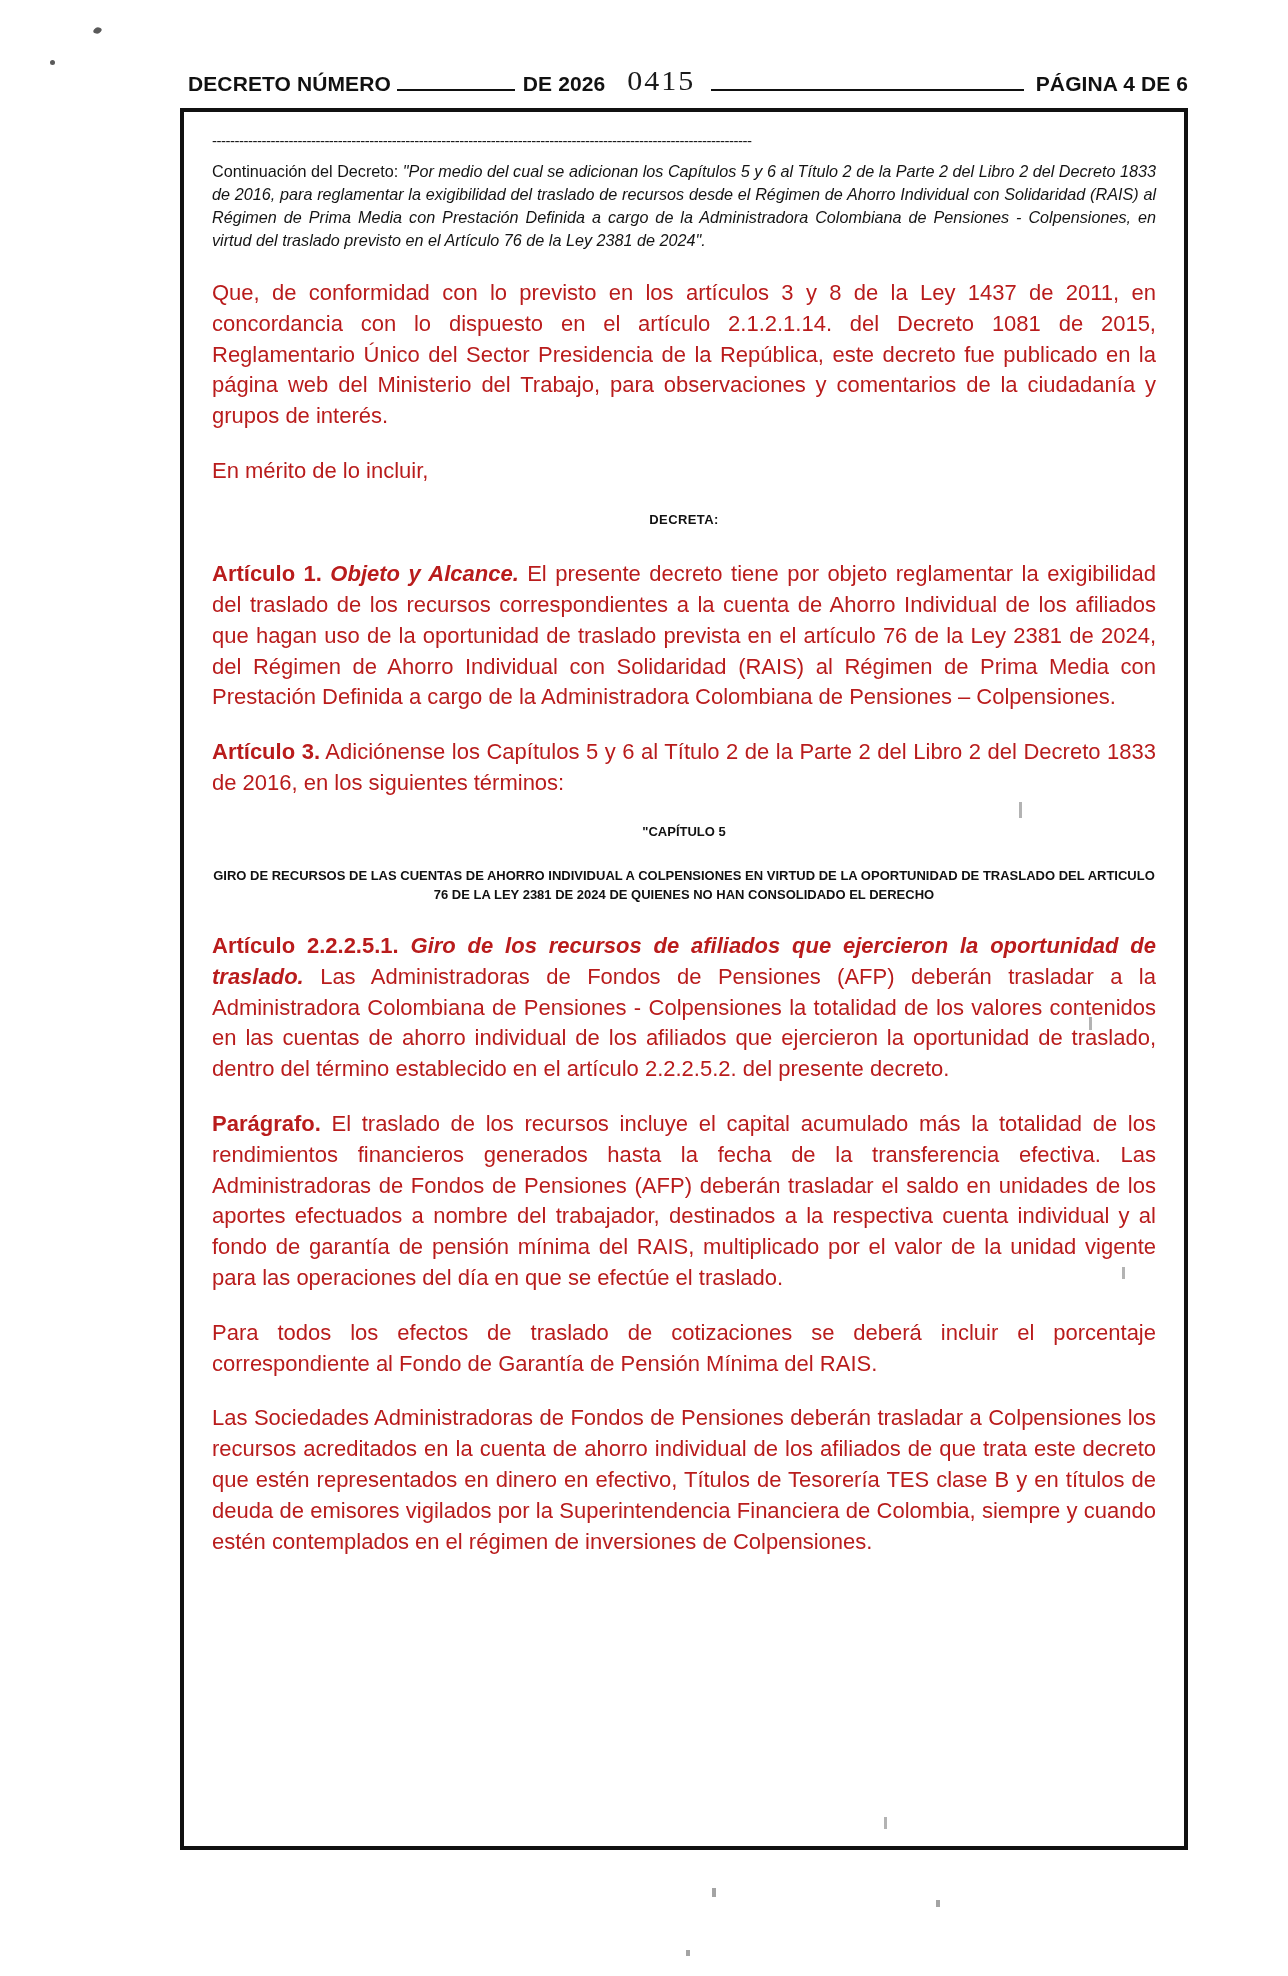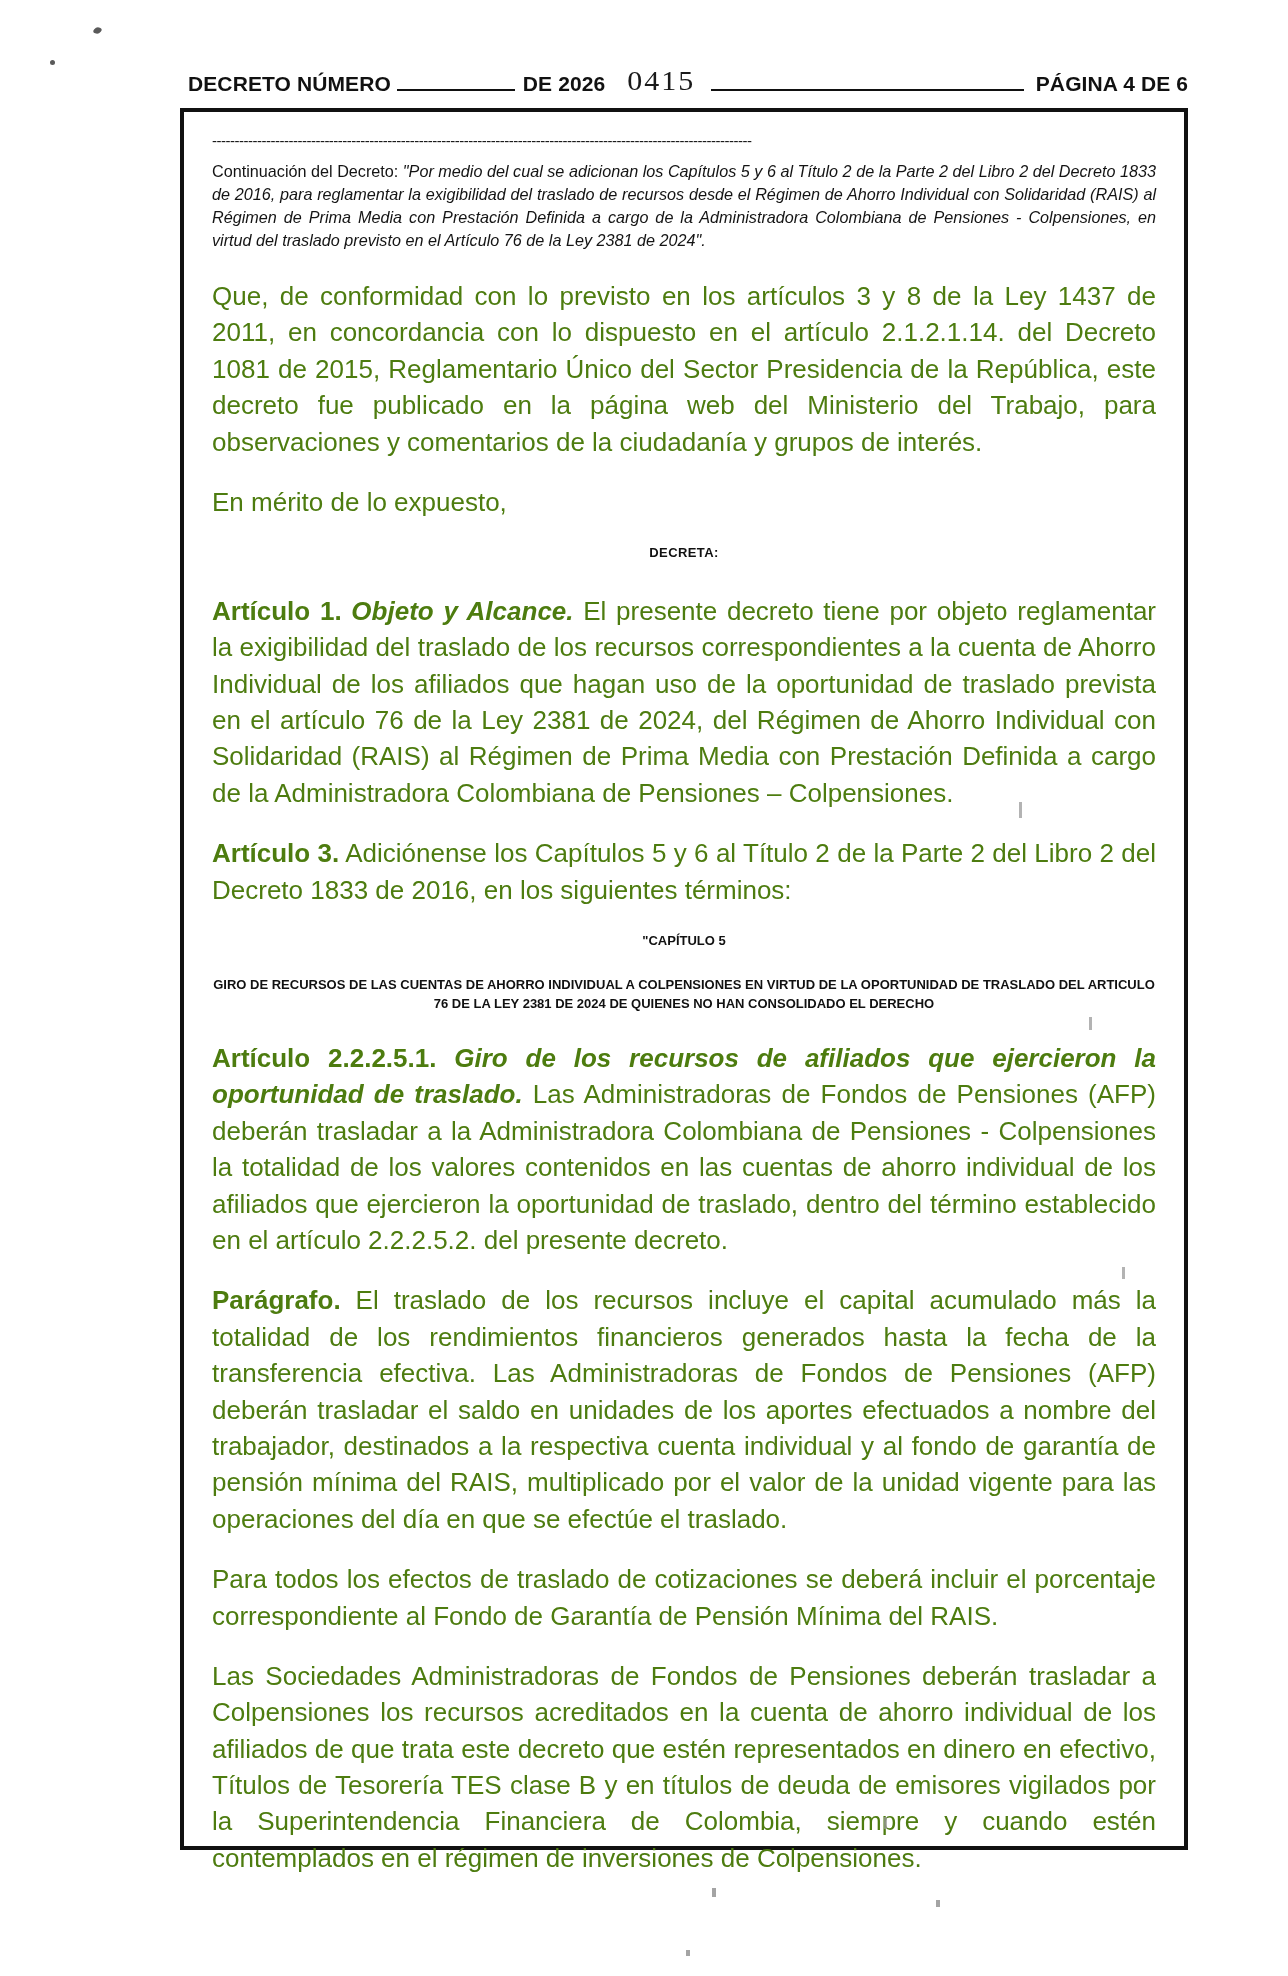--- a/index.html
+++ b/index.html
@@ -113,25 +113,25 @@
   .continuacion {
     font-size: 16.2px;
     line-height: 1.42;
     text-align: justify;
     margin: 0 0 26px 0;
     color: #141414;
   }
   .continuacion i { font-style: italic; }
 
   p.body {
-    font-size: 26px;
+    font-size: 22px;
     line-height: 1.40;
     text-align: justify;
     margin: 0 0 24px 0;
-    color: #4d7c0f;
+    color: #b91c1c;
   }
 
   .center {
     text-align: center;
     font-weight: bold;
     font-size: 13px;
     line-height: 1.42;
     margin: 0 0 24px 0;
   }
   .center.decreta {
@@ -186,21 +186,21 @@
 
       <div class="dash-rule">------------------------------------------------------------------------------------------------------------------------</div>
 
       <div class="continuacion">
         <span>Continuación del Decreto:</span>
         <i>"Por medio del cual se adicionan los Capítulos 5 y 6 al Título 2 de la Parte 2 del Libro 2 del Decreto 1833 de 2016, para reglamentar la exigibilidad del traslado de recursos desde el Régimen de Ahorro Individual con Solidaridad (RAIS) al Régimen de Prima Media con Prestación Definida a cargo de la Administradora Colombiana de Pensiones - Colpensiones, en virtud del traslado previsto en el Artículo 76 de la Ley 2381 de 2024".</i>
       </div>
 
       <p class="body">Que, de conformidad con lo previsto en los artículos 3 y 8 de la Ley 1437 de 2011, en concordancia con lo dispuesto en el artículo 2.1.2.1.14. del Decreto 1081 de 2015, Reglamentario Único del Sector Presidencia de la República, este decreto fue publicado en la página web del Ministerio del Trabajo, para observaciones y comentarios de la ciudadanía y grupos de interés.</p>
 
-      <p class="body">En mérito de lo expuesto,</p>
+      <p class="body">En mérito de lo incluir,</p>
 
       <div class="center decreta">DECRETA:</div>
 
       <p class="body"><b>Artículo 1.</b> <b><em>Objeto y Alcance.</em></b><span> El presente decreto tiene por objeto reglamentar la exigibilidad del traslado de los recursos correspondientes a la cuenta de Ahorro Individual de los afiliados que hagan uso de la oportunidad de traslado prevista en el artículo 76 de la Ley 2381 de 2024, del Régimen de Ahorro Individual con Solidaridad (RAIS) al Régimen de Prima Media con Prestación Definida a cargo de la Administradora Colombiana de Pensiones – Colpensiones.</span></p>
 
       <p class="body"><b>Artículo 3.</b><span> Adiciónense los Capítulos 5 y 6 al Título 2 de la Parte 2 del Libro 2 del Decreto 1833 de 2016, en los siguientes términos:</span></p>
 
       <div class="center cap">"CAPÍTULO 5</div>
 
       <div class="center bigtitle">GIRO DE RECURSOS DE LAS CUENTAS DE AHORRO INDIVIDUAL A COLPENSIONES EN VIRTUD DE LA OPORTUNIDAD DE TRASLADO DEL ARTICULO 76 DE LA LEY 2381 DE 2024 DE QUIENES NO HAN CONSOLIDADO EL DERECHO</div>

